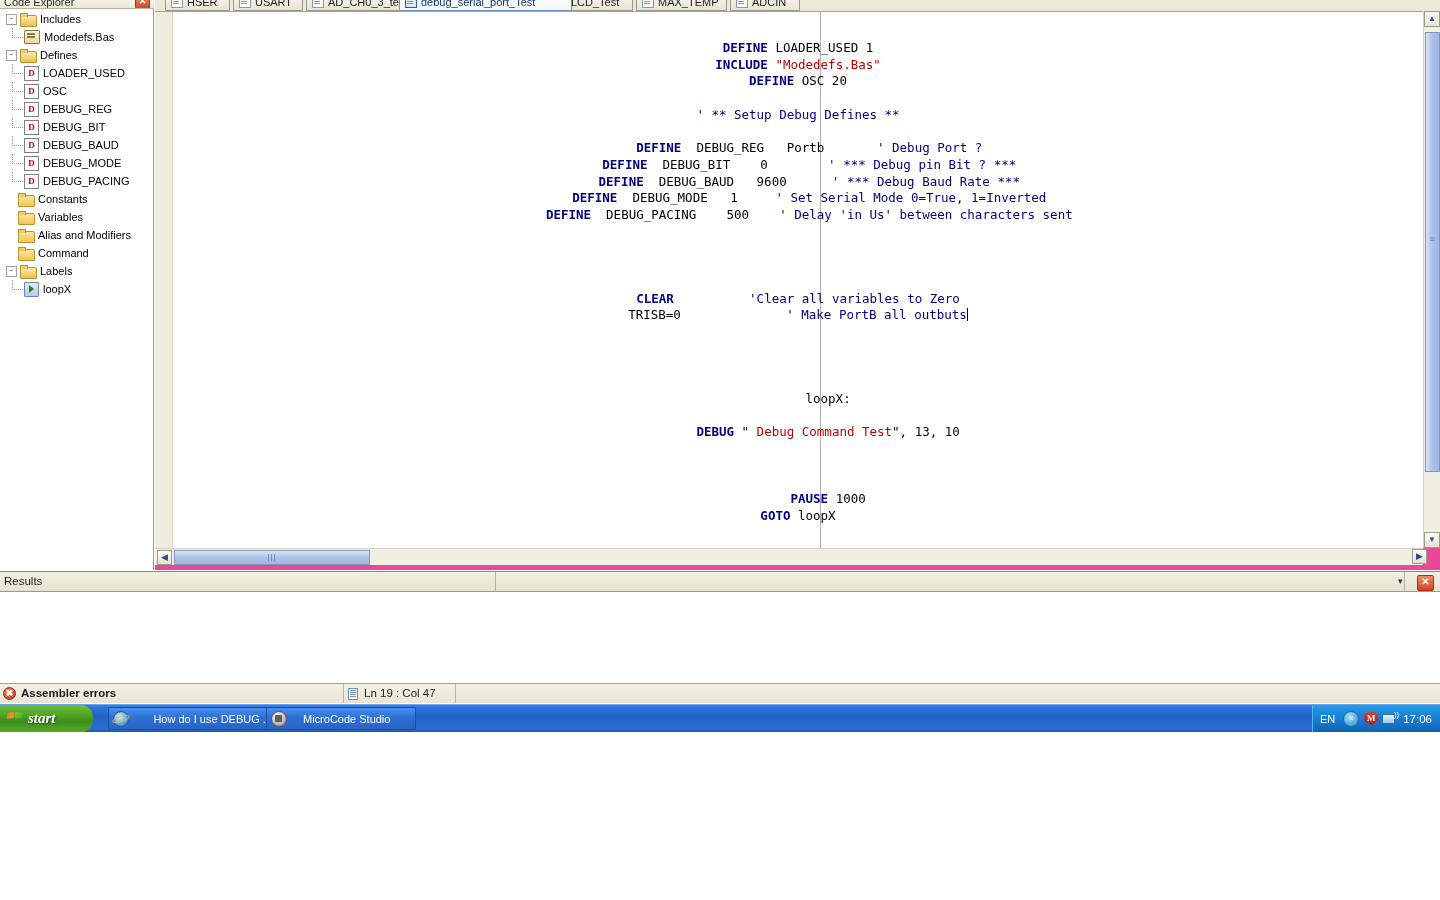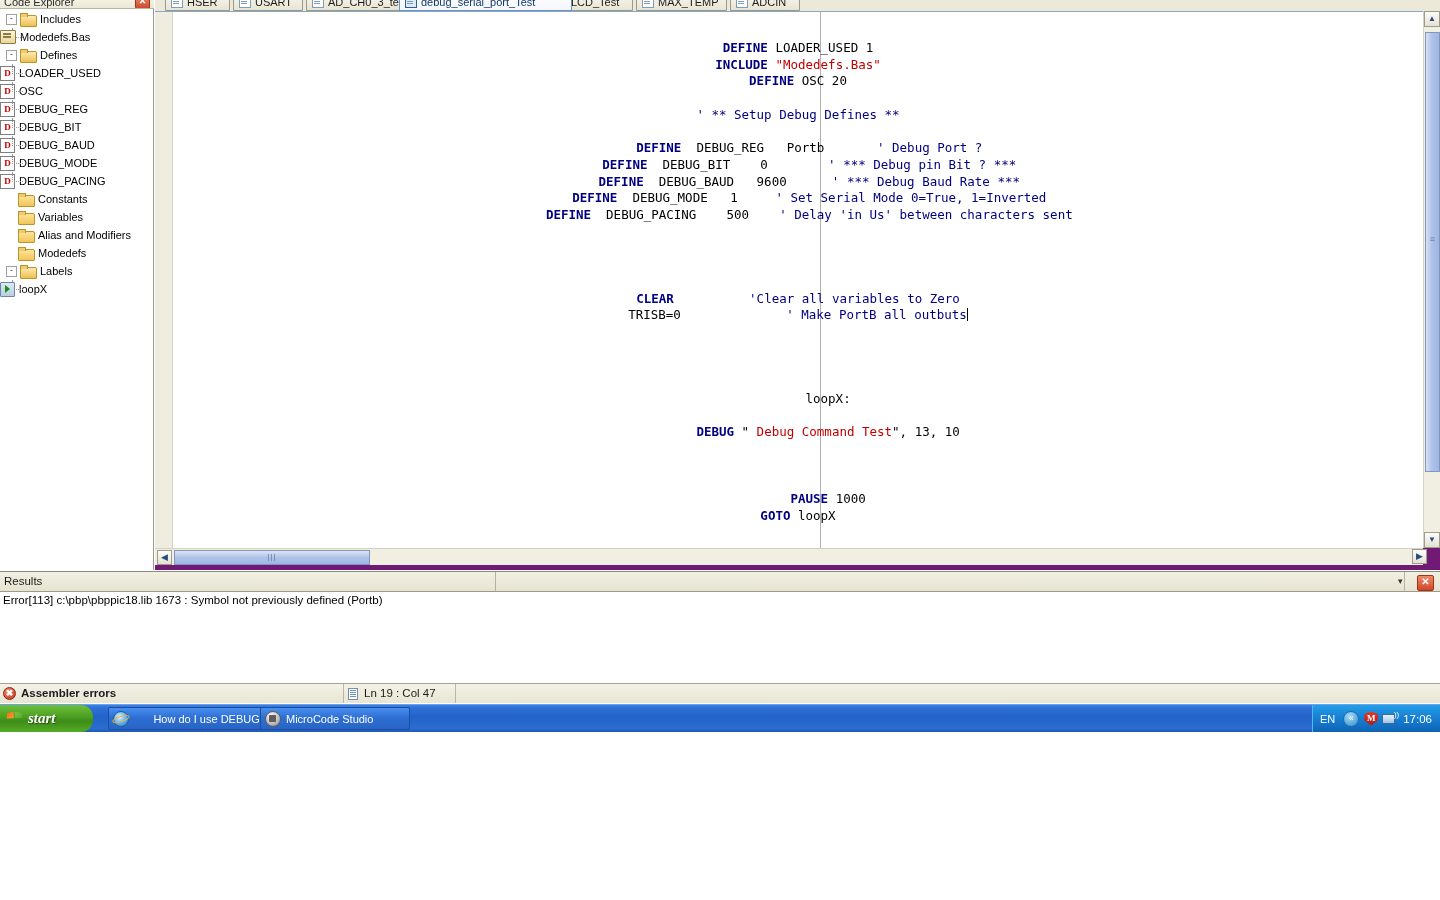--- a/index.html
+++ b/index.html
@@ -107,31 +107,31 @@
     width: 13px; height: 13px; margin-right: 4px; flex: 0 0 auto;
     background: linear-gradient(to bottom,#dfe9f5,#b9cde4);
     border: 1px solid #6d86a6; position: relative; border-radius:1px;
   }
   .picon::after {
     content:''; position:absolute; left:4px; top:2px;
     width:0;height:0; border-left:5px solid #159015;
     border-top:4px solid transparent; border-bottom:4px solid transparent;
   }
   .ind1 { padding-left: 6px; }
-  .ind2 { }
+  .ind2 { padding-left: 24px; }
   .guide2 {
     position:absolute; left:12px; top:0; width:10px; height:9px;
     border-left:1px dotted #9a9a9a; border-bottom:1px dotted #9a9a9a;
   }
 
   
   #editor-wrap {
     position: absolute; left: 155px; top: 0;
     width: 1285px; height: 570px;
-    background: #701a75;
+    background: #ec4899;
   }
   #tabbar {
     position: absolute; left: 0; top: 0;
     width: 1285px; height: 11px;
     background: #ece9d8;
     overflow: hidden;
   }
   .tab {
     position: absolute; top: -9px;
     height: 20px;
@@ -504,21 +504,21 @@
           <span>Variables</span>
         </div>
         <div class="tnode ind1">
           <span class="twist blank"></span>
           <span class="folder"></span>
           <span>Alias and Modifiers</span>
         </div>
         <div class="tnode ind1">
           <span class="twist blank"></span>
           <span class="folder"></span>
-          <span>Modedefs</span>
+          <span>Command</span>
         </div>
         <div class="tnode ind1">
           <span class="twist">-</span>
           <span class="folder open"></span>
           <span>Labels</span>
         </div>
         <div class="tnode ind2">
           <span class="guide2"></span>
           <span class="picon"></span>
           <span>loopX</span>
@@ -579,21 +579,20 @@
 
   <div id="results">
     <div id="results-head">
       <div id="results-title">Results</div>
       <div id="results-sep"></div>
       <div id="results-sep2"></div>
       <div id="results-menu">▾</div>
       <div id="results-close">✕</div>
     </div>
     <div id="results-body">
-        <div class="err-line">Error[113] c:\pbp\pbppic18.lib 1673 : Symbol not previously defined (Portb)</div>
       </div>
   </div>
 
   <div id="statusbar">
     <div id="status-err-icon">✖</div>
     <div id="status-text">Assembler errors</div>
     <div id="status-sep1"></div>
     <div id="status-doc-icon"></div>
     <div id="status-lncol">Ln 19 : Col 47</div>
     <div id="status-sep2"></div>
@@ -602,21 +601,21 @@
   <div id="taskbar">
     <div id="start-btn">
       <div id="start-logo"></div>
       <div id="start-label">start</div>
     </div>
     <div id="tasklist">
         <div class="taskitem" style="left: 108px; width: 165px; justify-content: space-between;">
           <span class="tskicon ie-icon"></span>
           <span>How do I use DEBUG ...</span>
         </div>
-        <div class="taskitem" style="left: 260px; width: 150px;">
+        <div class="taskitem" style="left: 266px; width: 150px; gap: 11px;">
           <span class="tskicon mcs-icon"></span>
           <span>MicroCode Studio</span>
         </div>
       </div>
     <div id="tray">
       <div class="lang">EN</div>
       <div class="chev">«</div>
       <div class="mcafee">M</div>
       <div class="netico"></div>
       <div class="clock">17:06</div>

